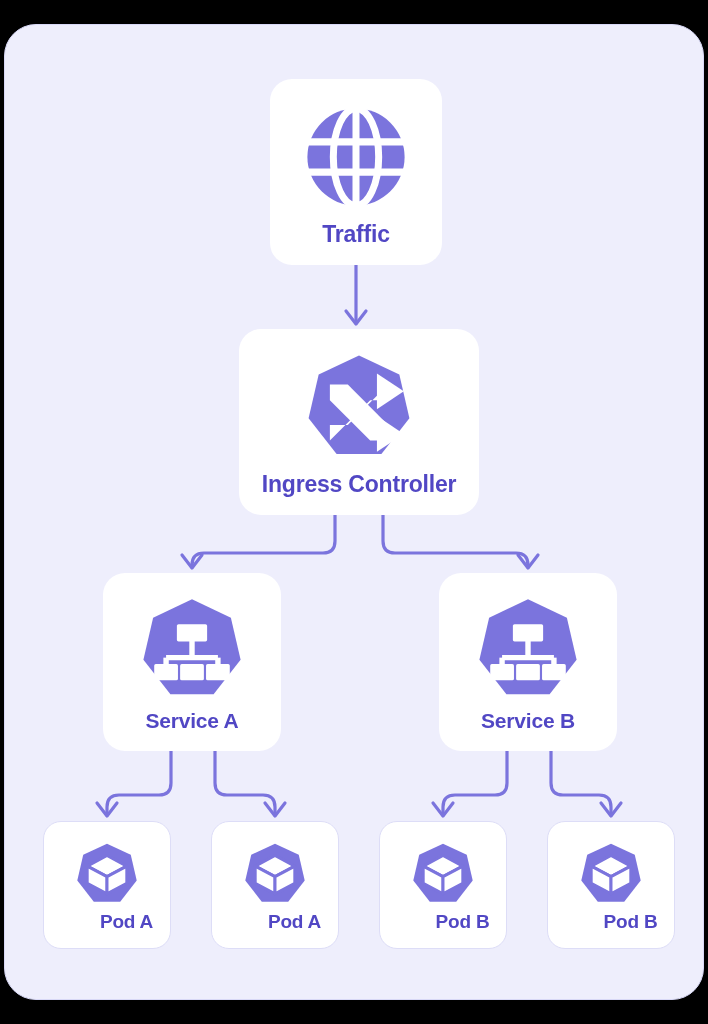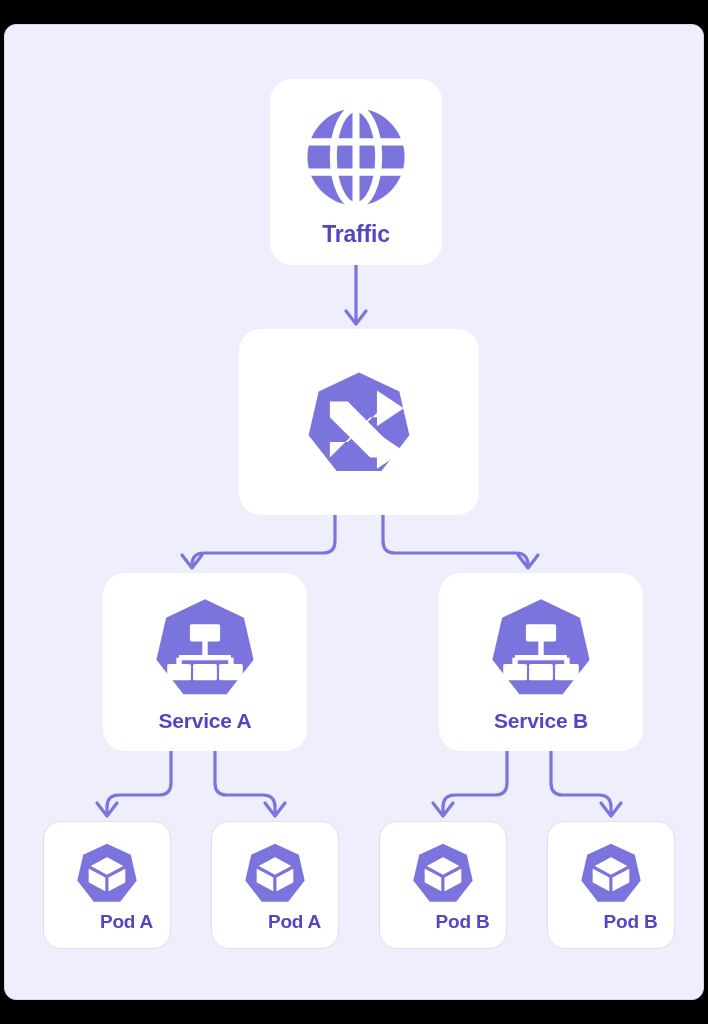--- a/index.html
+++ b/index.html
@@ -15,21 +15,21 @@
   }
 
   #diagram-canvas {
     position: absolute;
     left: 4px;
     top: 24px;
     width: 700px;
     height: 976px;
     background: #eeeefc;
     border: 1px solid #d8d8f6;
-    border-radius: 12px;
+    border-radius: 32px;
     box-sizing: border-box;
     overflow: hidden;
   }
 
   .svg-layer {
     position: absolute;
     left: 0;
     top: 0;
     width: 700px;
     height: 976px;
@@ -71,21 +71,21 @@
     width: 240px;
     height: 186px;
     border-radius: 22px;
   }
   #node-ingress .icon-wrap { width: 112px; height: 112px; margin-top: 4px; }
   #node-ingress .node-label { font-size: 23px; margin-top: 8px; }
 
   
   .node-service {
     top: 548px;
-    width: 204px;
+    width: 178px;
     height: 178px;
     border-radius: 22px;
     justify-content: center;
   }
   #node-service-a { left: 98px; }
   #node-service-b { left: 434px; }
   .node-service .icon-wrap { width: 108px; height: 108px; margin-top: 4px; }
   .node-service .node-label { font-size: 21px; margin-top: 6px; }
 
   
@@ -173,20 +173,21 @@
         <g fill="#ffffff">
 
           <polygon points="24,30 40,30 76,66 76,80 60,80 24,44"></polygon>
           <polygon points="24,66 40,66 76,30 76,44 60,44 24,80"></polygon>
 
           <polygon points="66,20 90,36 66,52"></polygon>
           <polygon points="66,58 90,74 66,90"></polygon>
         </g>
       </svg>
     </span>
+    <span class="node-label">Ingress Controller</span>
   </div>
 
   <div class="node node-service" id="node-service-a">
     <span class="icon-wrap">
       <svg viewBox="0 0 100 100" xmlns="http://www.w3.org/2000/svg">
         <polygon points="50,4 86,21 95,60 70,92 30,92 5,60 14,21" fill="#7b74dd"></polygon>
         <g stroke="#ffffff" stroke-width="5" fill="none">
           <line x1="50" y1="42" x2="50" y2="58"></line>
           <line x1="26" y1="58" x2="74" y2="58"></line>
           <line x1="26" y1="58" x2="26" y2="66"></line>

